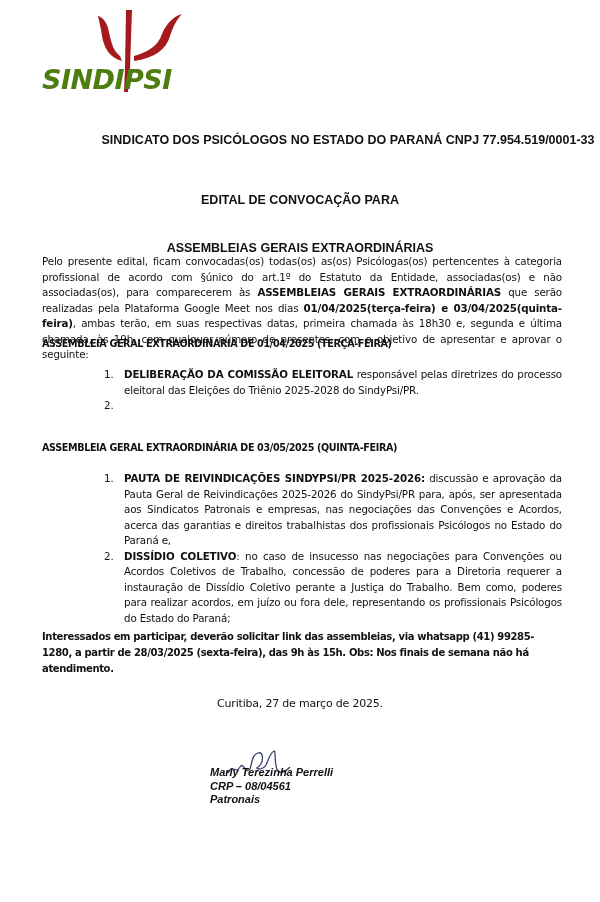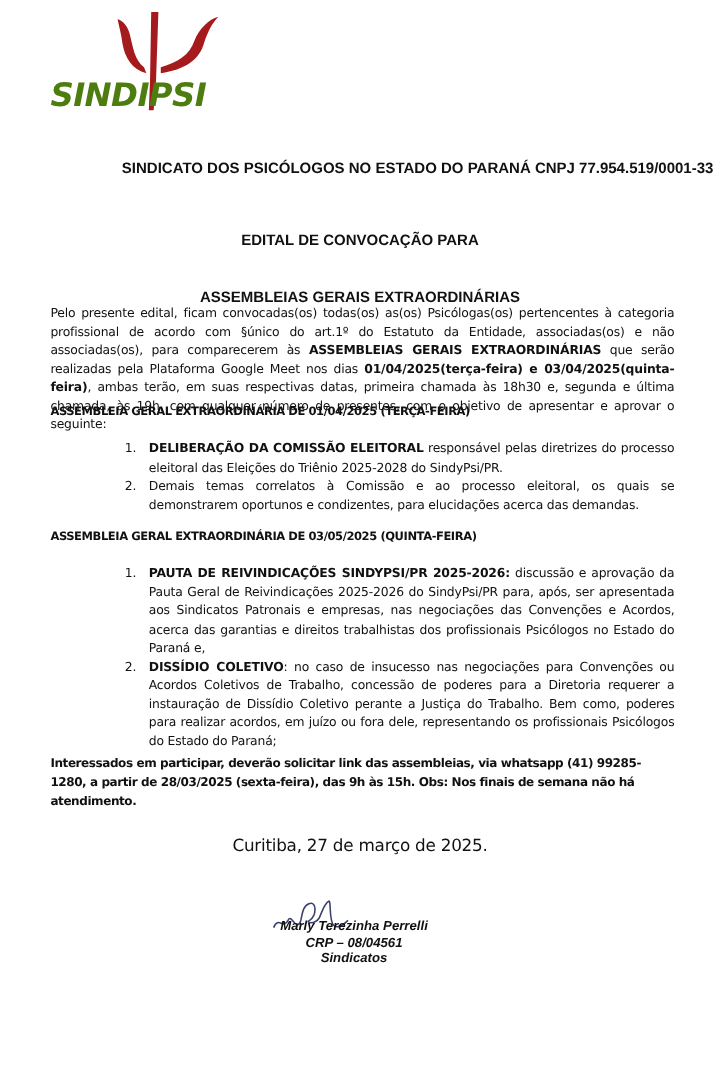--- a/index.html
+++ b/index.html
@@ -48,27 +48,27 @@
     .list li .num { position: absolute; left: 4px; top: 0; }
     .list1 { top: 367px; }
     .list2 { top: 471px; }
     .notice {
       position: absolute; top: 629px; left: 42px; width: 520px;
       font-family: "DejaVu Sans", sans-serif; font-weight: bold; font-size: 10px;
       line-height: 16px; letter-spacing: -0.35px;
     }
     .place-date {
       position: absolute; top: 697px; left: 0; width: 600px; text-align: center;
-      font-family: "DejaVu Sans", sans-serif; font-size: 14px; letter-spacing: -0.2px;
+      font-family: "DejaVu Sans", sans-serif; font-size: 11px; letter-spacing: -0.2px;
     }
     .signature {
       position: absolute; left: 218px; top: 745px; width: 120px; height: 40px;
     }
     .sig-block {
-      position: absolute; top: 766px; left: 210px; width: 170px; text-align: center;
+      position: absolute; top: 766px; left: 210px; width: 170px; text-align: left;
       font-family: "Liberation Sans", sans-serif; font-weight: bold; font-style: italic;
       font-size: 11px; line-height: 13.5px;
     }
   </style>
 </head>
 <body>
 
 <div class="logo">
   <svg width="150" height="86" viewBox="0 0 150 86">
     <g fill="#a51b1d">
@@ -91,21 +91,21 @@
 </div>
 
 <div class="body-text p-intro"><span>Pelo presente edital, ficam convocadas(os) todas(os) as(os) Psicólogas(os) pertencentes à categoria profissional de acordo com §único do art.1º do Estatuto da Entidade, associadas(os) e não associadas(os), para comparecerem às </span><b>ASSEMBLEIAS GERAIS EXTRAORDINÁRIAS</b><span> que serão realizadas pela Plataforma Google Meet nos dias </span><b>01/04/2025(terça-feira) e 03/04/2025(quinta-feira)</b><span>, ambas terão, em suas respectivas datas, primeira chamada às 18h30 e, segunda e última chamada, às 19h, com qualquer número de presentes, com o objetivo de apresentar e aprovar o seguinte:</span></div>
 
 <div class="section-heading sec1-h">ASSEMBLEIA GERAL EXTRAORDINÁRIA DE 01/04/2025 (TERÇA-FEIRA)</div>
 <ol class="list list1">
   <li>
     <span class="num">1.</span><b>DELIBERAÇÃO DA COMISSÃO ELEITORAL</b><span> responsável pelas diretrizes do processo eleitoral das Eleições do Triênio 2025-2028 do SindyPsi/PR.</span>
   </li>
   <li>
-    <span class="num">2.</span><span>Demais temas correlatos à Comissão e ao processo eleitoral, os quais se demonstrarem oportunos e condizentes, para elucidações acerca das demandas.</span>
+    <span class="num">2.</span>
   </li>
 </ol>
 
 <div class="section-heading sec2-h">ASSEMBLEIA GERAL EXTRAORDINÁRIA DE 03/05/2025 (QUINTA-FEIRA)</div>
 <ol class="list list2">
   <li>
     <span class="num">1.</span><b>PAUTA DE REIVINDICAÇÕES SINDYPSI/PR 2025-2026:</b><span> discussão e aprovação da Pauta Geral de Reivindicações 2025-2026 do SindyPsi/PR para, após,  ser apresentada aos Sindicatos Patronais e empresas, nas negociações das Convenções e Acordos, acerca das garantias e direitos trabalhistas dos profissionais Psicólogos no Estado do Paraná e,</span>
   </li>
   <li>
     <span class="num">2.</span><b>DISSÍDIO COLETIVO</b><span>: no caso de insucesso nas negociações para Convenções ou Acordos Coletivos de Trabalho, concessão de poderes para a Diretoria requerer a instauração de Dissídio Coletivo perante a Justiça do Trabalho. Bem como, poderes para realizar acordos, em juízo ou fora dele, representando os profissionais Psicólogos do Estado do Paraná;</span>
@@ -117,14 +117,14 @@
 <div class="place-date">Curitiba, 27 de março de 2025.</div>
 
 <div class="signature">
   <svg width="120" height="40" viewBox="0 0 120 40">
     <path d="M10 28 C14 18 18 30 22 22 C25 16 28 30 32 24 C34 20 33 10 40 8 C46 6 46 18 40 22 C36 24 44 26 48 20 C50 16 52 8 56 6 C58 5 56 22 60 26 C64 30 70 24 72 22" fill="none" stroke="#3a3f6e" stroke-width="1.3"></path>
   </svg>
 </div>
 <div class="sig-block">
   <div>Marly Terezinha Perrelli</div>
   <div>CRP – 08/04561</div>
-  <div>Sindicatos</div>
+  <div>Patronais</div>
 </div>
 
 </body></html>

